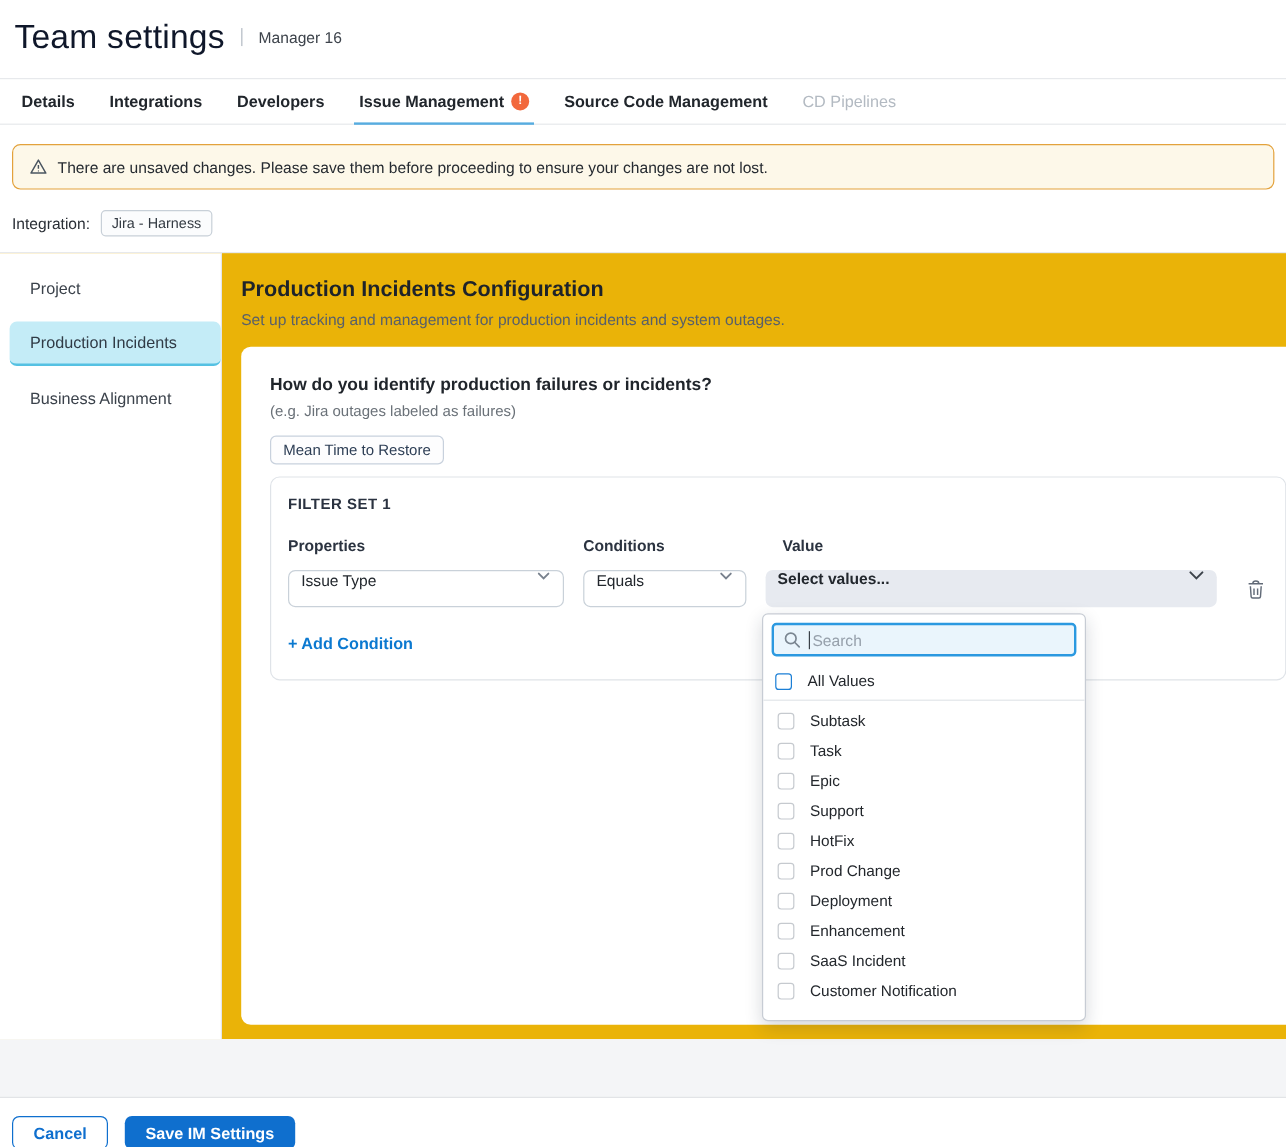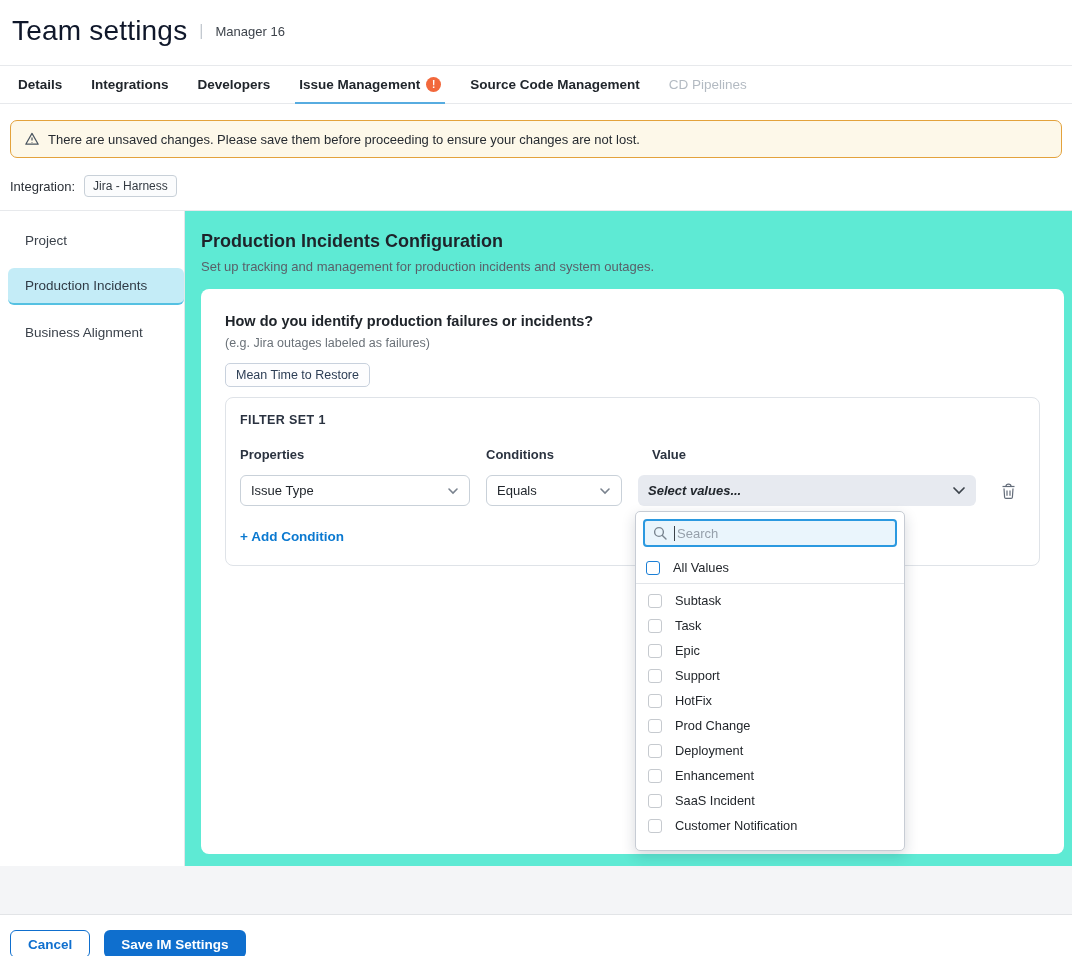--- a/index.html
+++ b/index.html
@@ -29,21 +29,21 @@
   .banner { height:38px; background:#fdf8e9; border:1px solid #e3a23c; border-radius:7px;
     display:flex; align-items:center; gap:8px; padding:0 13px; font-size:13px; color:#262b31; }
 
   
   .integration-row { padding:17px 10px 13px 10px; display:flex; align-items:center; gap:9px; }
   .integration-row .lab { font-size:13px; color:#2a2f36; }
   .chip { font-size:12px; color:#333a42; border:1px solid #c8d0d8; border-radius:4px;
     background:#fbfcfd; padding:3px 8px; }
 
   
-  .content { display:flex; border-top:1px solid #e7e9ec; height:656px; background:#5eead4; }
+  .content { display:flex; border-top:1px solid #e7e9ec; height:656px; background:#eab308; }
   .sidebar { width:185px; background:#fff; border-right:1px solid #e3e6ea; padding-top:12px; flex:none; }
   .side-item { font-size:13.5px; color:#3b424b; padding:10px 12px 10px 25px; cursor:pointer; }
   .side-item + .side-item { margin-top:10px; }
   .side-item.selected { background:#c4ecf7; border-bottom:2px solid #55c1e2;
     border-radius:6px; margin-left:8px; padding-left:17px; color:#303b46; }
 
   .main { flex:1; padding:20px 8px 0 16px; }
   .main-title { font-size:18px; font-weight:700; color:#1e232a; }
   .main-sub { font-size:13px; color:#596069; margin-top:7px; }
 
@@ -53,24 +53,24 @@
   .metric-chip { display:inline-block; margin-top:13px; font-size:12.5px; color:#2d3e55;
     border:1px solid #c8d1dd; border-radius:5px; background:#fdfdfe; padding:4px 10px; cursor:pointer; }
 
   .filterset { margin-top:10px; border:1px solid #dfe3e8; border-radius:8px; padding:15px 14px 20px 14px; }
   .fs-title { font-size:12.5px; font-weight:700; color:#2a3240; letter-spacing:.4px; }
   .fs-cols { display:flex; gap:16px; margin-top:20px; font-size:13px; font-weight:700; color:#2b3340; }
   .col-prop { width:230px; } .col-cond { width:150px; } .col-val { width:338px; }
   .fs-row { display:flex; gap:16px; margin-top:13px; align-items:center; }
 
   .select { height:31px; border:1px solid #c9d1d9; border-radius:6px; background:#fff;
-    display:flex; align-items:center; justify-content:space-between; padding:0 10px;
+    display:flex; align-items:flex-start; justify-content:space-between; padding:0 10px;
     font-size:13px; color:#22272d; cursor:pointer; }
   .select.prop { width:230px; } .select.cond { width:136px; }
-  .select.value { width:338px; background:#e7eaf0; border:none; font-weight:700;font-style:italic; }
+  .select.value { width:376px; background:#e7eaf0; border:none; font-weight:700; }
   .value-wrap { position:relative; }
 
   .trash-btn { margin-left:6px; background:none; border:none; cursor:pointer; padding:2px; line-height:0; }
 
   .addcond { margin-top:23px; font-size:13.5px; font-weight:700; color:#0b79d0; cursor:pointer; display:inline-block; }
 
   
   .panel { position:absolute; top:36px; left:-3px; width:270px; height:340px; overflow:hidden;
     background:#fff; border:1px solid #c7ccd4; border-radius:5px; z-index:20;
     box-shadow:0 5px 14px rgba(30,40,60,.18); font-weight:400; }

